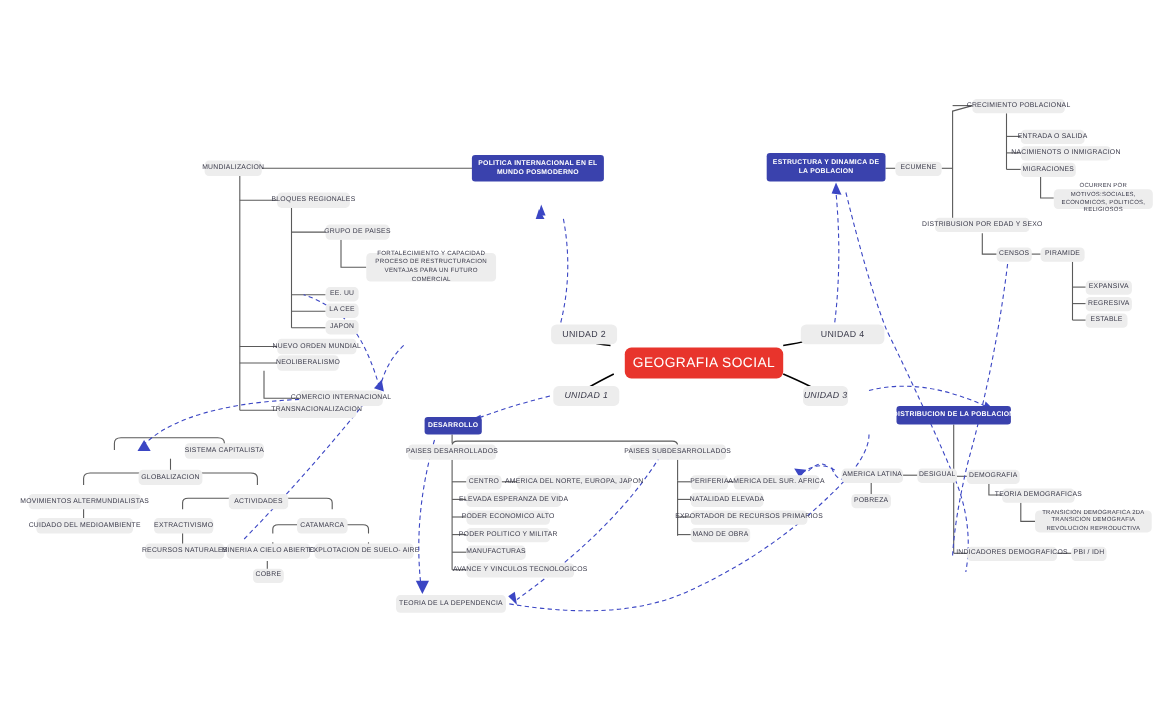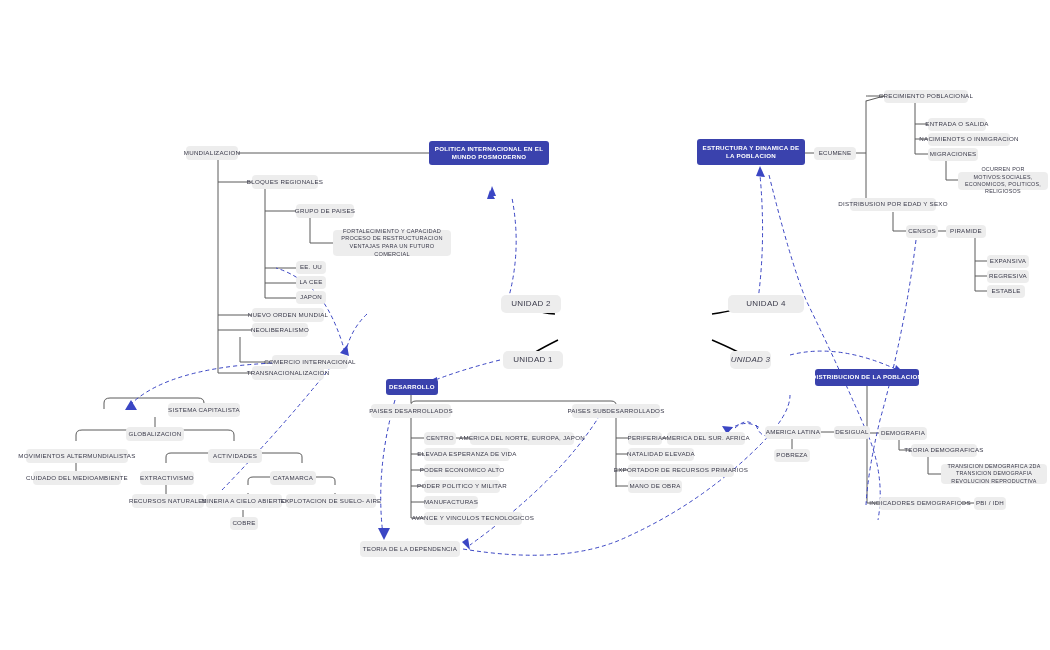--- a/index.html
+++ b/index.html
@@ -138,23 +138,24 @@
       <path d="M462 542 L470 550 L468 538 Z" fill="#3b46c4" stroke="none"></path>
       <path d="M463 549 Q560 565 620 540 Q700 505 760 445 Q790 415 790 395"></path>
 
       <path d="M756 425 Q762 442 775 432"></path>
       <path d="M735 428 Q746 418 752 424"></path>
       <path d="M727 434 L722 426 L733 427 Z" fill="#3b46c4" stroke="none"></path>
       <path d="M729 430 Q745 418 760 428"></path>
     </g>
   </svg>
 
+  <div class="node central" style="left:568px;top:316px;width:144px;height:28px;">GEOGRAFIA SOCIAL</div>
 
   <div class="node unidad" style="left:501px;top:295px;width:60px;height:18px;">UNIDAD 2</div>
-  <div class="node unidad" style="left:503px;top:351px;width:60px;height:18px;">UNIDAD 1</div>
+  <div class="node unidad" style="left:503px;top:351px;width:60px;height:18px;font-style:italic;">UNIDAD 1</div>
   <div class="node unidad" style="left:728px;top:295px;width:76px;height:18px;">UNIDAD 4</div>
   <div class="node unidad" style="left:730px;top:351px;width:41px;height:18px;font-style:italic;">UNIDAD 3</div>
 
   <div class="node topic multi" style="left:429px;top:141px;width:120px;height:24px;">POLITICA INTERNACIONAL EN EL MUNDO POSMODERNO</div>
   <div class="node topic multi" style="left:697px;top:139px;width:108px;height:26px;">ESTRUCTURA Y DINAMICA DE LA POBLACION</div>
   <div class="node topic" style="left:386px;top:379px;width:52px;height:16px;">DESARROLLO</div>
   <div class="node topic" style="left:815px;top:369px;width:104px;height:17px;">DISTRIBUCION DE LA POBLACION</div>
 
   <div class="node" style="left:186px;top:146px;width:52px;height:14px;">MUNDIALIZACION</div>
   <div class="node" style="left:252px;top:175px;width:66px;height:14px;">BLOQUES REGIONALES</div>

